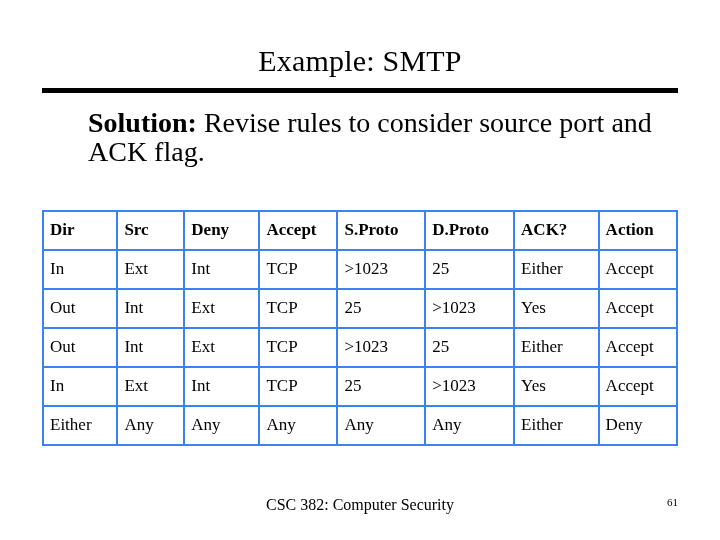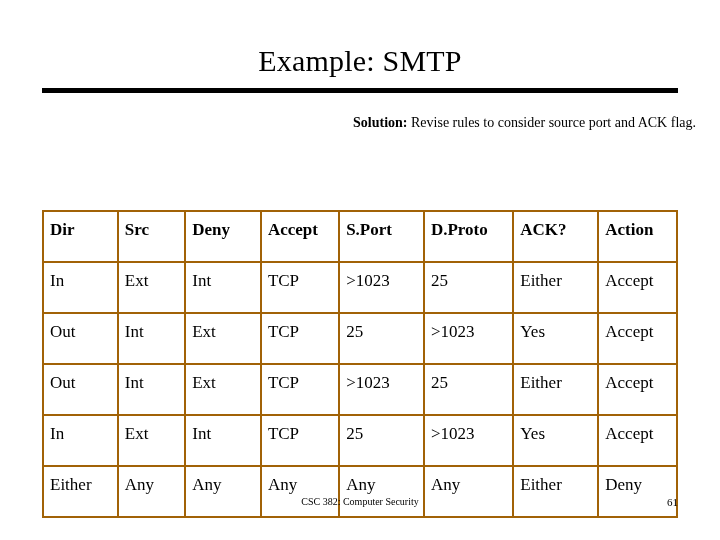--- a/index.html
+++ b/index.html
@@ -36,41 +36,40 @@
     position: absolute;
     top: 88px;
     left: 42px;
     width: 636px;
     height: 5px;
     background: #000000;
   }
   .solution-block {
     position: absolute;
     top: 108px;
-    left: 96px;
+    left: 88px;
     width: 600px;
-    font-size: 14px;
+    font-size: 28px;
     line-height: 29px;
-    text-align: right;
   }
   .solution-block b {
     font-weight: bold;
   }
   table.rules {
     position: absolute;
     top: 210px;
     left: 42px;
     width: 636px;
     border-collapse: collapse;
     font-size: 17px;
     font-family: "Liberation Serif", serif;
   }
   table.rules td, table.rules th {
-    border: 2px solid #a16207;
-    padding: 3px 6px 16px 6px;
+    border: 2px solid #3b82f6;
+    padding: 3px 6px 4px 6px;
     text-align: left;
     font-weight: normal;
     white-space: nowrap;
     height: 30px;
     vertical-align: middle;
   }
   table.rules thead th {
     font-weight: bold;
     font-size: 17px;
   }
@@ -81,21 +80,21 @@
   .col4 { width: 88px; }
   .col5 { width: 88px; }
   .col6 { width: 88px; }
   .col7 { width: 76px; border-radius: 9px; }
   .footer-text {
     position: absolute;
     top: 496px;
     left: 0;
     width: 720px;
     text-align: center;
-    font-size: 10px;
+    font-size: 16px;
     font-family: "Liberation Serif", serif;
   }
   .page-number {
     position: absolute;
     top: 496px;
     right: 42px;
     font-size: 11px;
     font-family: "Liberation Serif", serif;
   }
 </style>
@@ -112,21 +111,21 @@
     <b>Solution:</b><span> Revise rules to consider source port and ACK flag.</span>
   </div>
 
   <table class="rules">
     <thead>
       <tr>
         <th class="col0">Dir</th>
         <th class="col1">Src</th>
         <th class="col2">Deny</th>
         <th class="col3">Accept</th>
-        <th class="col4">S.Port</th>
+        <th class="col4">S.Proto</th>
         <th class="col5">D.Proto</th>
         <th class="col6">ACK?</th>
         <th class="col7">Action</th>
       </tr>
     </thead>
     <tbody>
       <tr>
         <td>In</td>
         <td>Ext</td>
         <td>Int</td>

